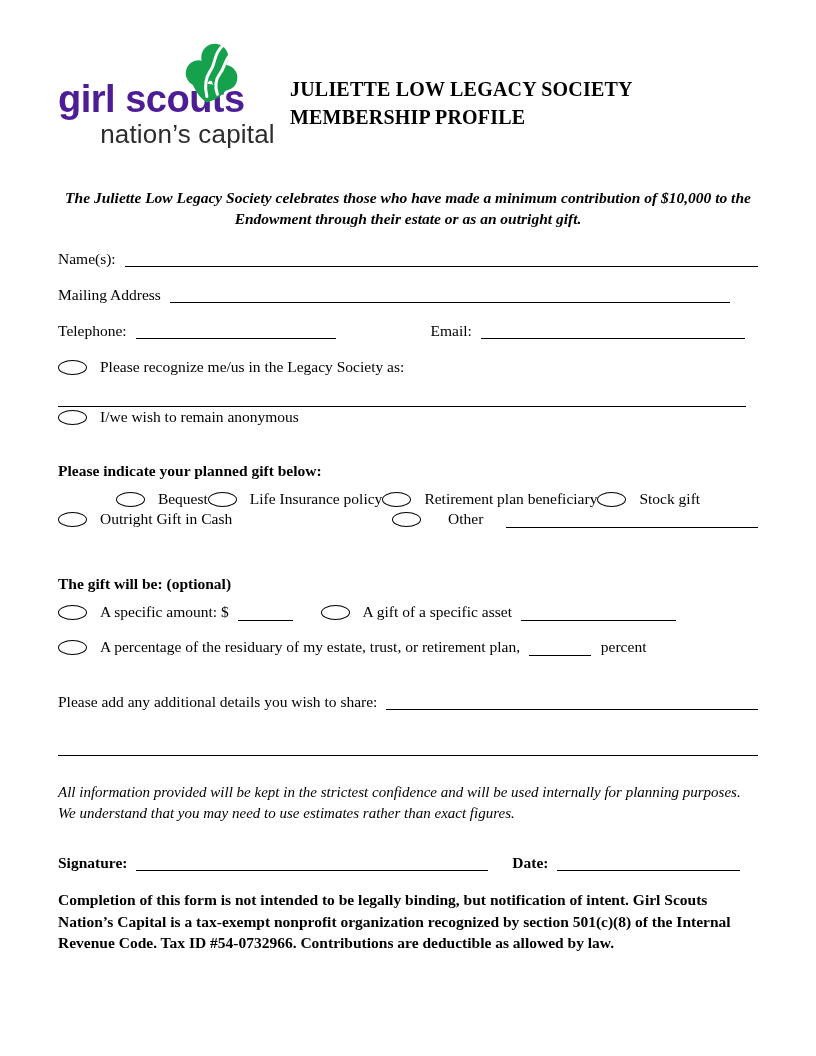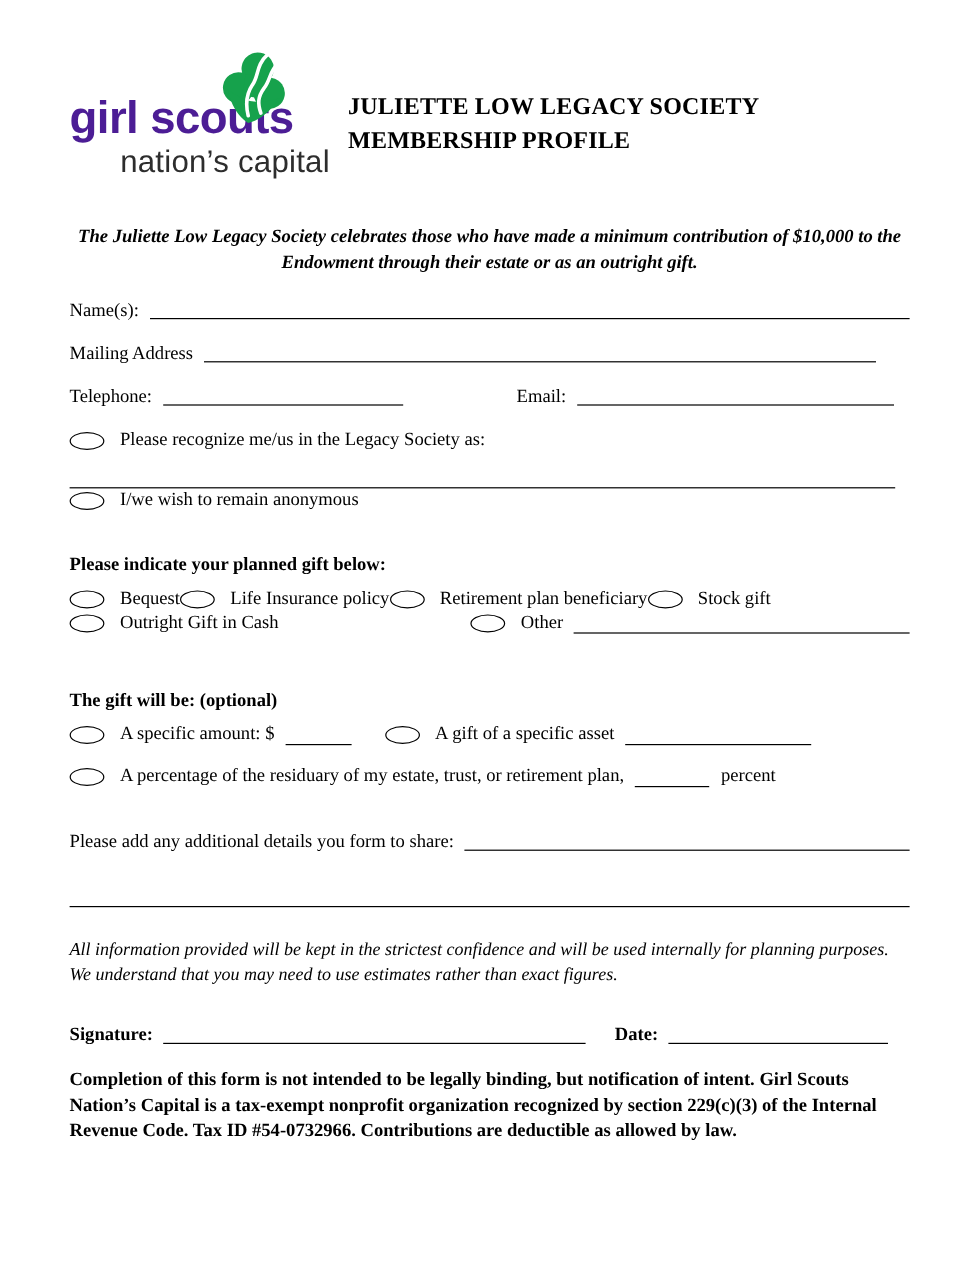--- a/index.html
+++ b/index.html
@@ -19,28 +19,28 @@
   .titleblock { flex:1; text-align:left; padding-top:30px; font-weight:bold;
                 font-size:20px; line-height:28px; letter-spacing:0.2px; }
   
   .intro { text-align:center; font-weight:bold; font-style:italic; line-height:21px; margin:0 0 20px 0; }
   
   .frow { display:flex; align-items:baseline; line-height:20px; margin-bottom:16px; }
   .lbl { white-space:pre; flex:none; }
   .b { font-weight:bold;text-align:right; }
   .wline { border-bottom:1.6px solid #000; height:5px; position:relative; top:3px;
            margin-left:5px; flex:none; }
-  .fill { flex:1 1 auto; }
+  .fill { flex:1 1 auto;gap:14px; }
   .solo { display:flex; height:8px; }
   .orow { display:flex; align-items:center; line-height:20px; }
   .orow .wline { align-self:flex-end; top:-1px; }
   .oval { width:29px; height:15px; border:1.9px solid #000; border-radius:50%;
           margin-right:13px; flex:none; background:#fff; }
   .opt { display:flex; align-items:center; }
-  .spread { justify-content:flex-start; }
+  .spread { justify-content:center; }
   .sec-h { font-weight:bold; line-height:20px; }
   .note { font-style:italic; font-size:15px; line-height:21px; margin-top:26px; }
   .legal { font-weight:bold; line-height:21.5px; margin-top:16px; }
   
   .w200{width:200px} .w55{width:55px} .w62{width:62px} .w155{width:155px}
   .w352{width:352px} .w334{width:334px; flex:none;}
   .mr12{margin-right:12px} .mr13{margin-right:13px} .mr18{margin-right:18px} .mr28{margin-right:28px}
   .ml0{margin-left:0} .ml6{margin-left:6px} .ml24{margin-left:24px} .ml28{margin-left:28px} .ml95{margin-left:95px}
   .mt8{margin-top:8px} .mt13{margin-top:13px} .mt15{margin-top:15px} .mt16{margin-top:0}
   .mt22{margin-top:22px} .mt29{margin-top:29px} .mt34{margin-top:34px}
@@ -151,31 +151,31 @@
     </span>
   </div>
   <div class="orow mt15">
     <span class="oval"></span>
     <span class="lbl">A percentage of the residuary of my estate, trust, or retirement plan, </span>
     <span class="wline w62"></span>
     <span class="lbl ml6"> percent</span>
   </div>
 
   <div class="frow mt35" style="margin-bottom:0;">
-    <span class="lbl">Please add any additional details you form to share: </span>
+    <span class="lbl">Please add any additional details you wish to share: </span>
     <span class="wline fill"></span>
   </div>
   <div class="solo mt36">
     <span class="wline fill ml0"></span>
   </div>
 
   <div class="note">All information provided will be kept in the strictest confidence and will be used internally for planning purposes. We understand that you may need to use estimates rather than exact figures.</div>
 
   <div class="frow mt29" style="margin-bottom:0;">
     <span class="lbl b">Signature: </span>
     <span class="wline w352"></span>
     <span class="lbl b ml24">Date: </span>
     <span class="wline fill mr18"></span>
   </div>
 
-  <div class="legal">Completion of this form is not intended to be legally binding, but notification of intent. Girl Scouts Nation’s Capital is a tax-exempt nonprofit organization recognized by section 229(c)(3) of the Internal Revenue Code. Tax ID #54-0732966. Contributions are deductible as allowed by law.</div>
+  <div class="legal">Completion of this form is not intended to be legally binding, but notification of intent. Girl Scouts Nation’s Capital is a tax-exempt nonprofit organization recognized by section 501(c)(8) of the Internal Revenue Code. Tax ID #54-0732966. Contributions are deductible as allowed by law.</div>
 
 </div>
 
 </body></html>

